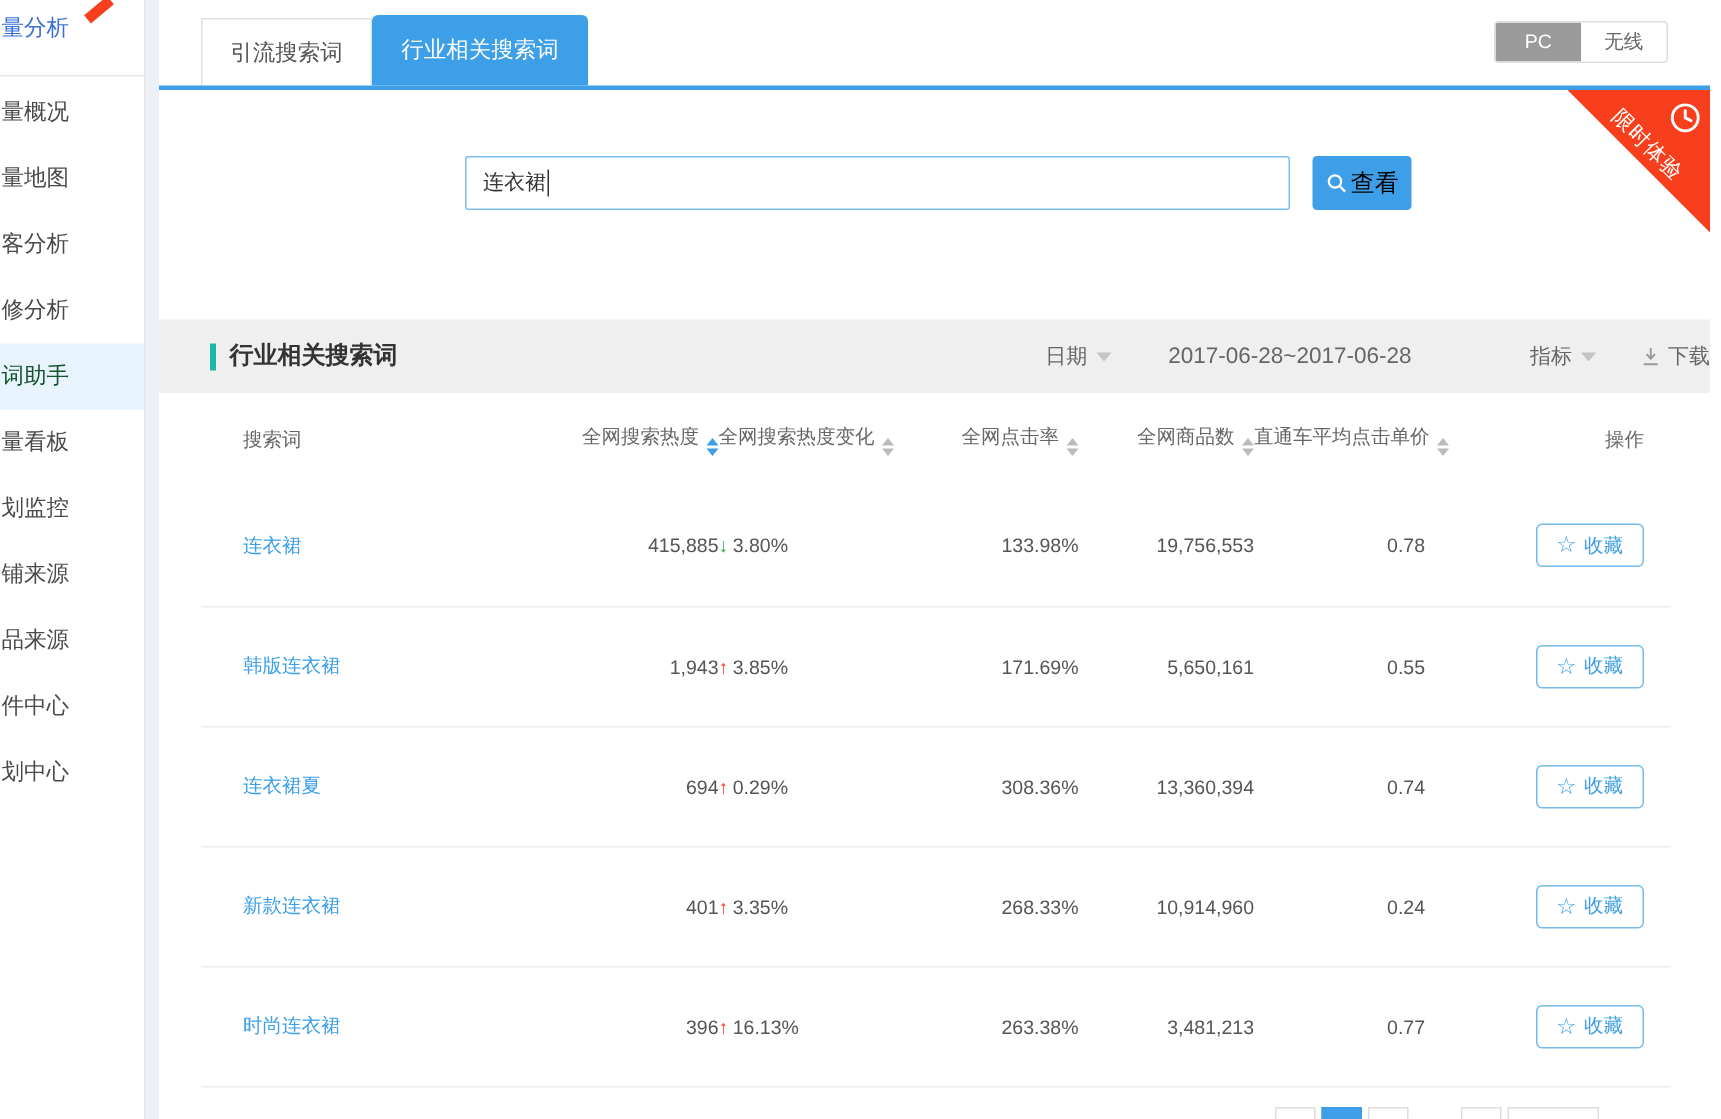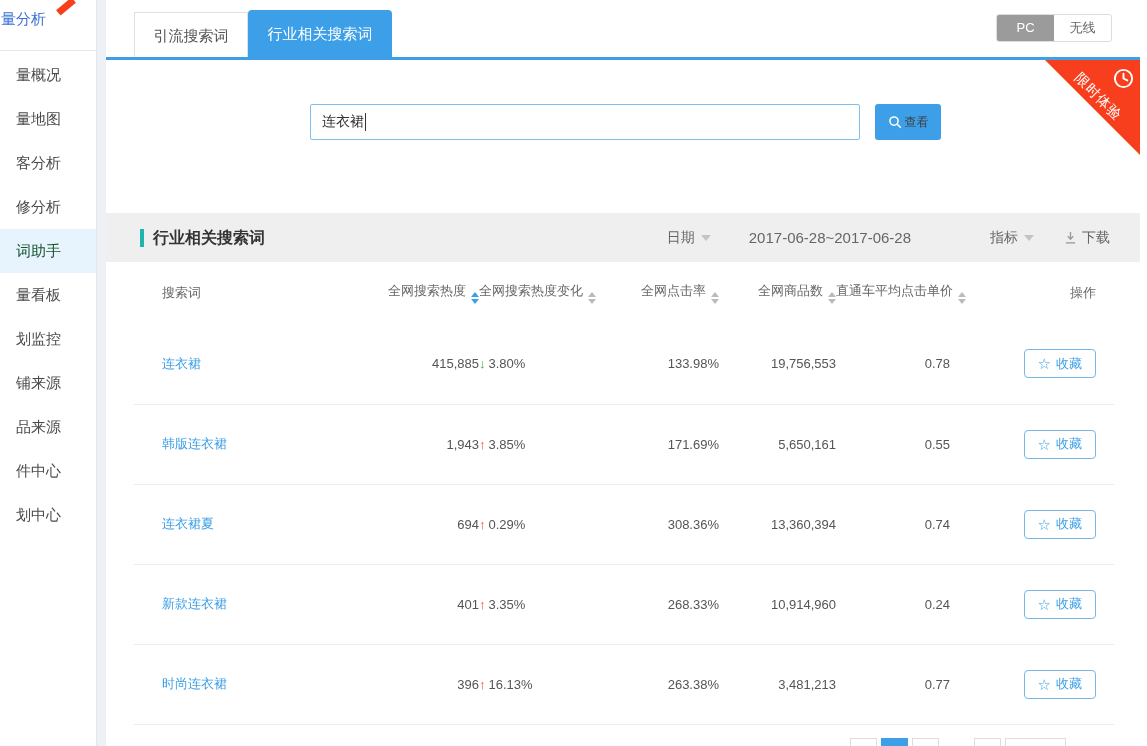--- a/index.html
+++ b/index.html
@@ -6,21 +6,21 @@
   html,body { width:1147px; height:746px; overflow:hidden; background:#fff;
     font-family:"Liberation Sans", sans-serif; }
   body { position:relative; }
 
   
   .sidebar { position:absolute; left:0; top:0; width:96px; height:746px; background:#fff; z-index:2; }
   .side-primary { height:44px; line-height:38px; font-size:15px; color:#3a70d4; padding-left:1px; }
   .side-badge { position:absolute; left:56px; top:3px; width:20px; height:7px; background:#f83f1d; transform:rotate(-40deg); }
   .side-divider { position:absolute; top:50px; left:0; width:96px; border-top:1px solid #e6e6e6; }
   .side-items { position:absolute; top:53px; left:0; width:96px; }
-  .side-item { height:44px; line-height:44px; font-size:15px; color:#4a4a4a; cursor:pointer; padding-left:16px; }
+  .side-item { height:44px; line-height:44px; font-size:15px; color:#4a4a4a; cursor:pointer; padding-left:1px; }
   .side-item.active { color:#14532d; background:#e8f4fd; }
   .side-item.muted { height:40px; line-height:40px; font-size:13px; color:#b0b0b0; }
   .gutter { position:absolute; left:96px; top:0; width:10px; height:746px; background:#edf0f5; border-left:1px solid #e3e6ea; }
 
   
   .content { position:absolute; left:106px; top:0; width:1034px; height:746px; background:#fff; }
 
   .tabbar { position:relative; height:57px; background:#fff; }
   .tab { position:absolute; bottom:0; text-align:center; font-size:15px; cursor:pointer; }
   .tab.t0 { left:28px; width:114px; height:45px; line-height:45px; background:#fff;
@@ -42,30 +42,30 @@
     transform:rotate(45deg); color:#fff; font-size:14px; letter-spacing:1px; }
 
   
   .search-input { position:absolute; left:204px; top:104px; width:550px; height:36px;
     border:1px solid #7cc0ef; border-radius:2px; padding:0 11px; font-size:14px; color:#333;
     outline:none; font-family:"Liberation Sans", sans-serif; }
   .caret { position:absolute; left:259px; top:113px; width:1px; height:18px; background:#333;
     animation:blink 1s step-end infinite; }
   @keyframes blink { 0%,49%{opacity:1} 50%,100%{opacity:0} }
   .search-btn { position:absolute; left:769px; top:104px; width:66px; height:36px;
-    background:#3d9fe8; border:none; border-radius:3px; color:#404040; font-size:12px;
+    background:#3d9fe8; border:none; border-radius:3px; color:#000000; font-size:16px;
     cursor:pointer; display:flex; align-items:center; justify-content:center; gap:2px;
     font-family:"Liberation Sans", sans-serif; }
 
   
   .section-bar { position:absolute; left:0; top:213px; width:1034px; height:49px;
     background:#efefef; display:flex; align-items:center; }
   .section-title { margin-left:34px; font-size:16px; font-weight:bold; color:#333;
     border-left:4px solid #1fb5ad; padding-left:9px; line-height:18px; }
-  .sb-right { margin-left:auto; display:flex; align-items:center; padding-right:30px; }
+  .sb-right { margin-left:auto; display:flex; align-items:center; }
   .sb-label { font-size:14px; color:#666; cursor:pointer; display:inline-flex; align-items:center; }
   .dd { display:inline-block; width:0; height:0; border-left:5px solid transparent;
     border-right:5px solid transparent; border-top:6px solid #c4c4c4; margin-left:6px; }
   .date-range { font-size:15px; color:#666; margin-left:38px; cursor:pointer; }
   .metric { margin-left:79px; }
   .download { margin-left:30px; display:inline-flex; align-items:center; gap:5px; font-size:14px; color:#666; cursor:pointer; }
 
   
   .tbl { position:absolute; left:28px; top:262px; width:980px; border-collapse:collapse; table-layout:fixed; }
   .tbl th { height:62px; font-size:13px; color:#666; font-weight:normal; white-space:nowrap; }

